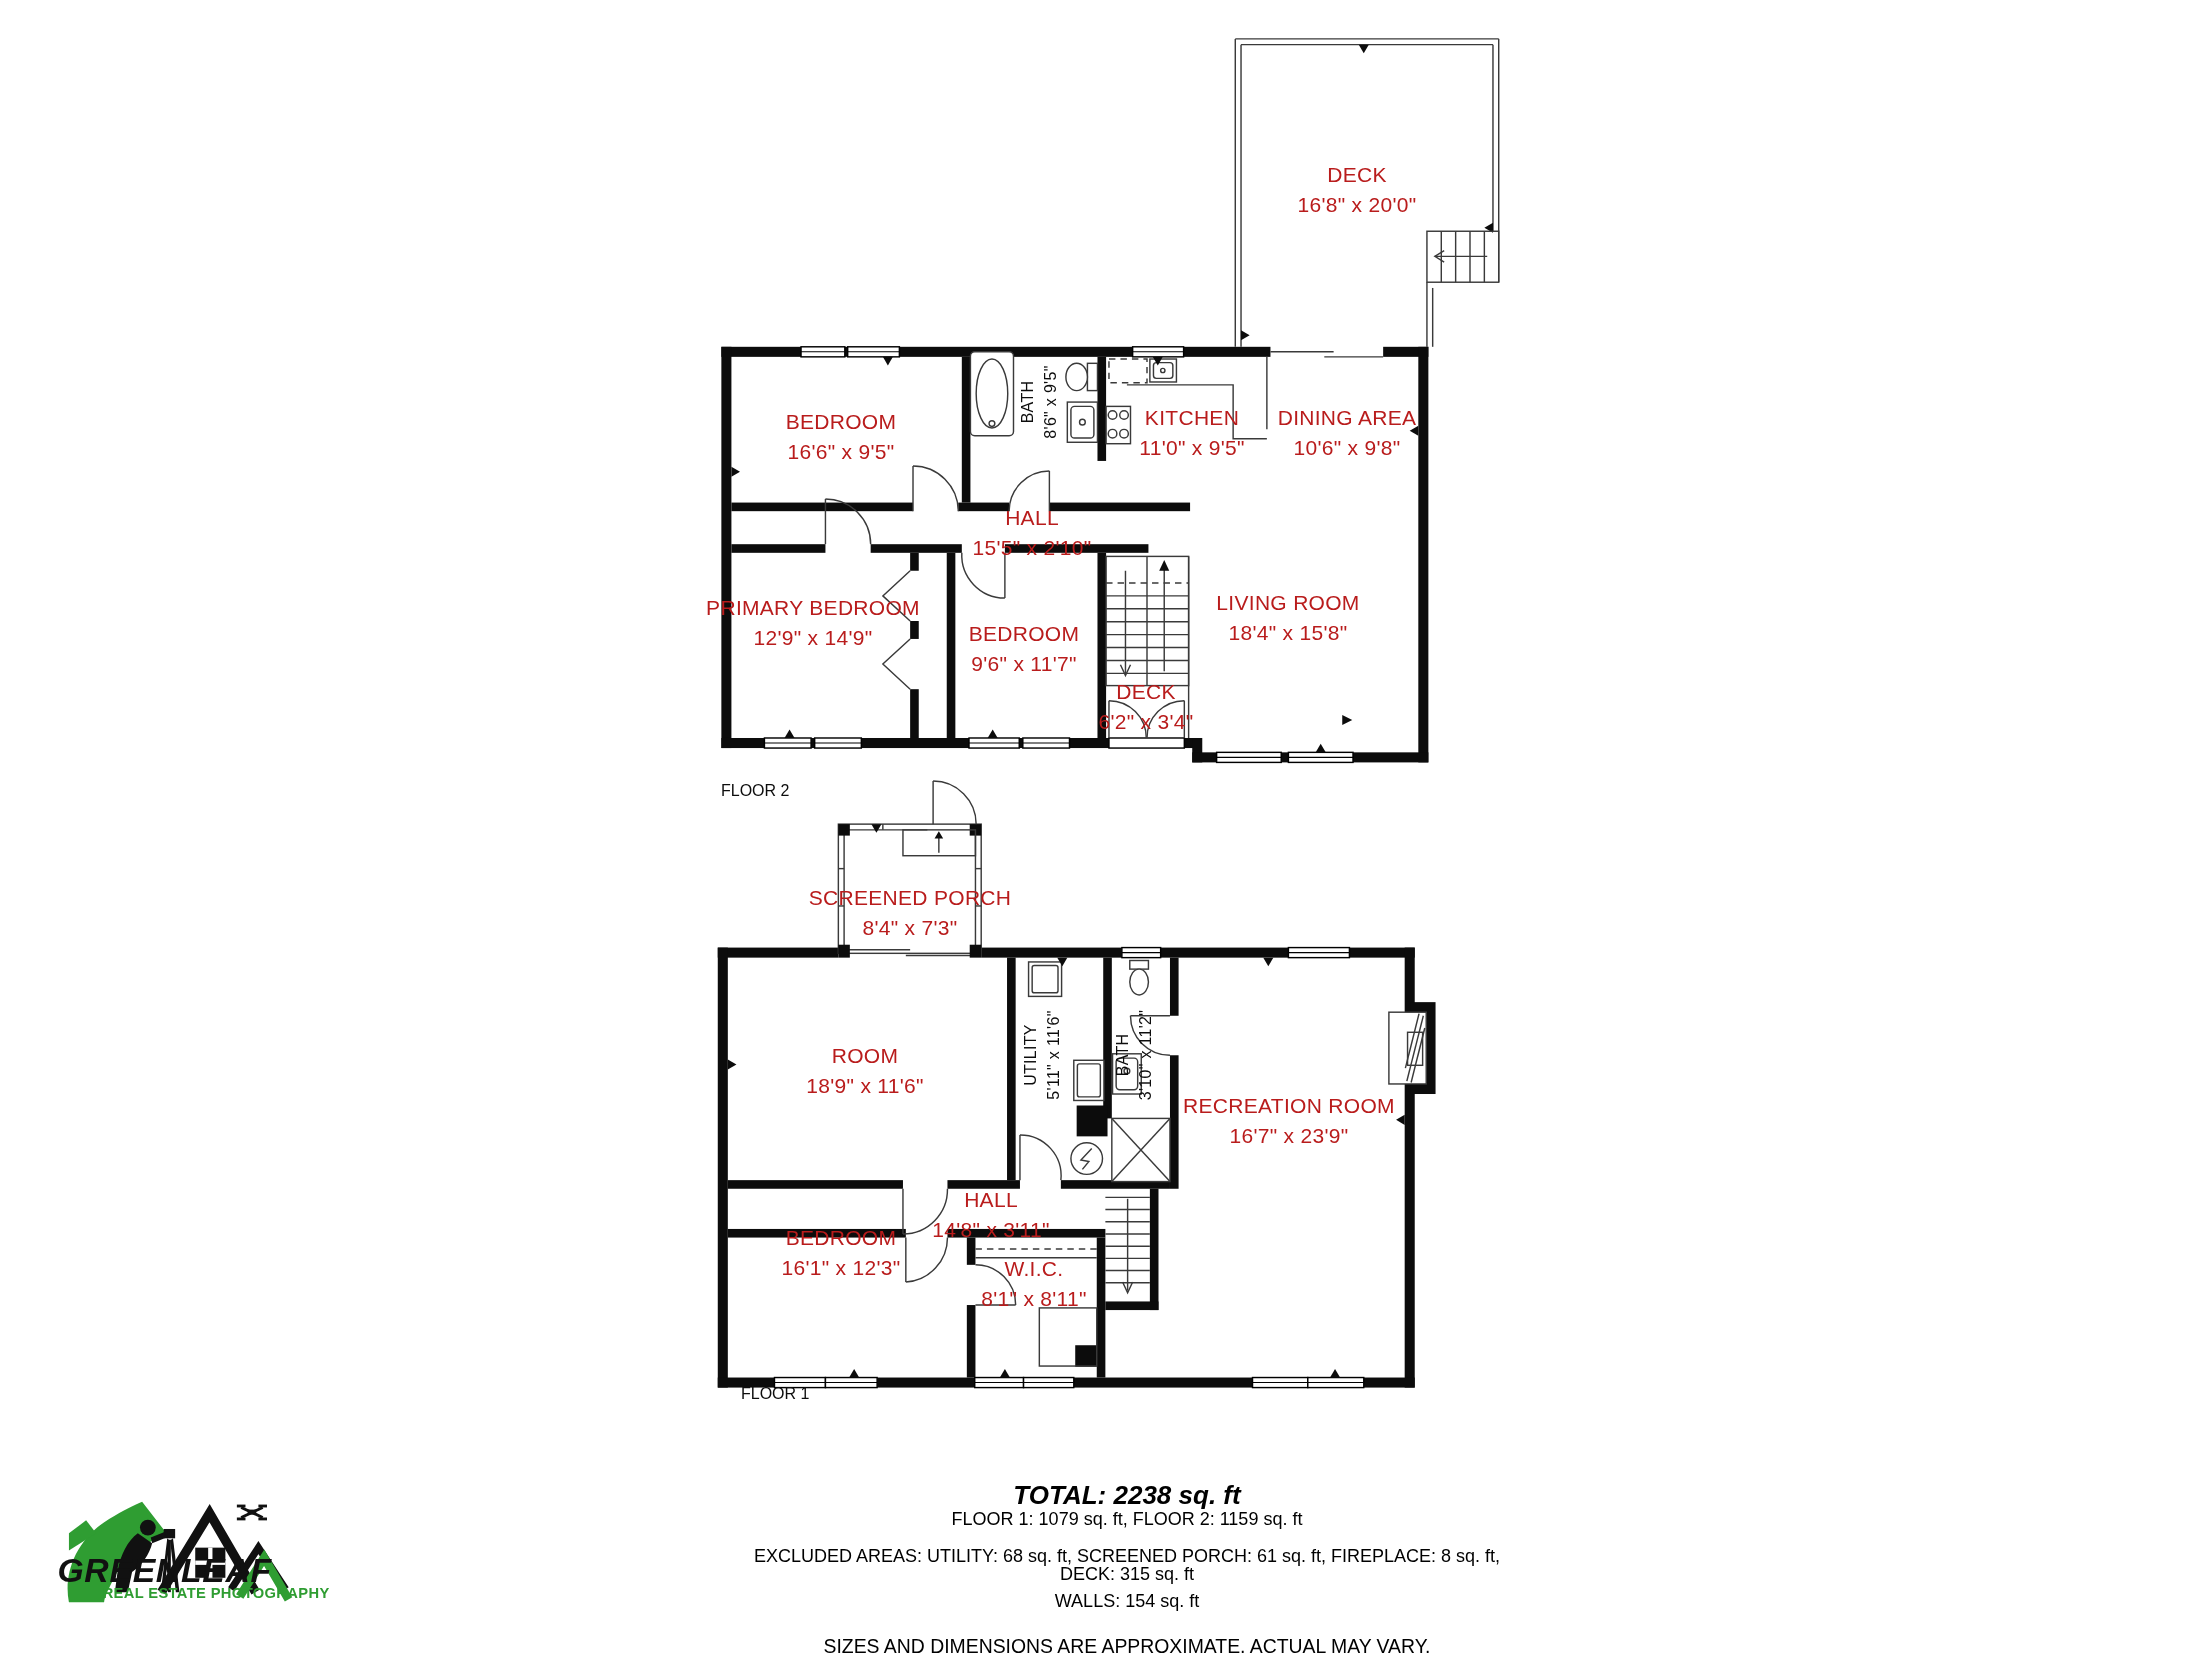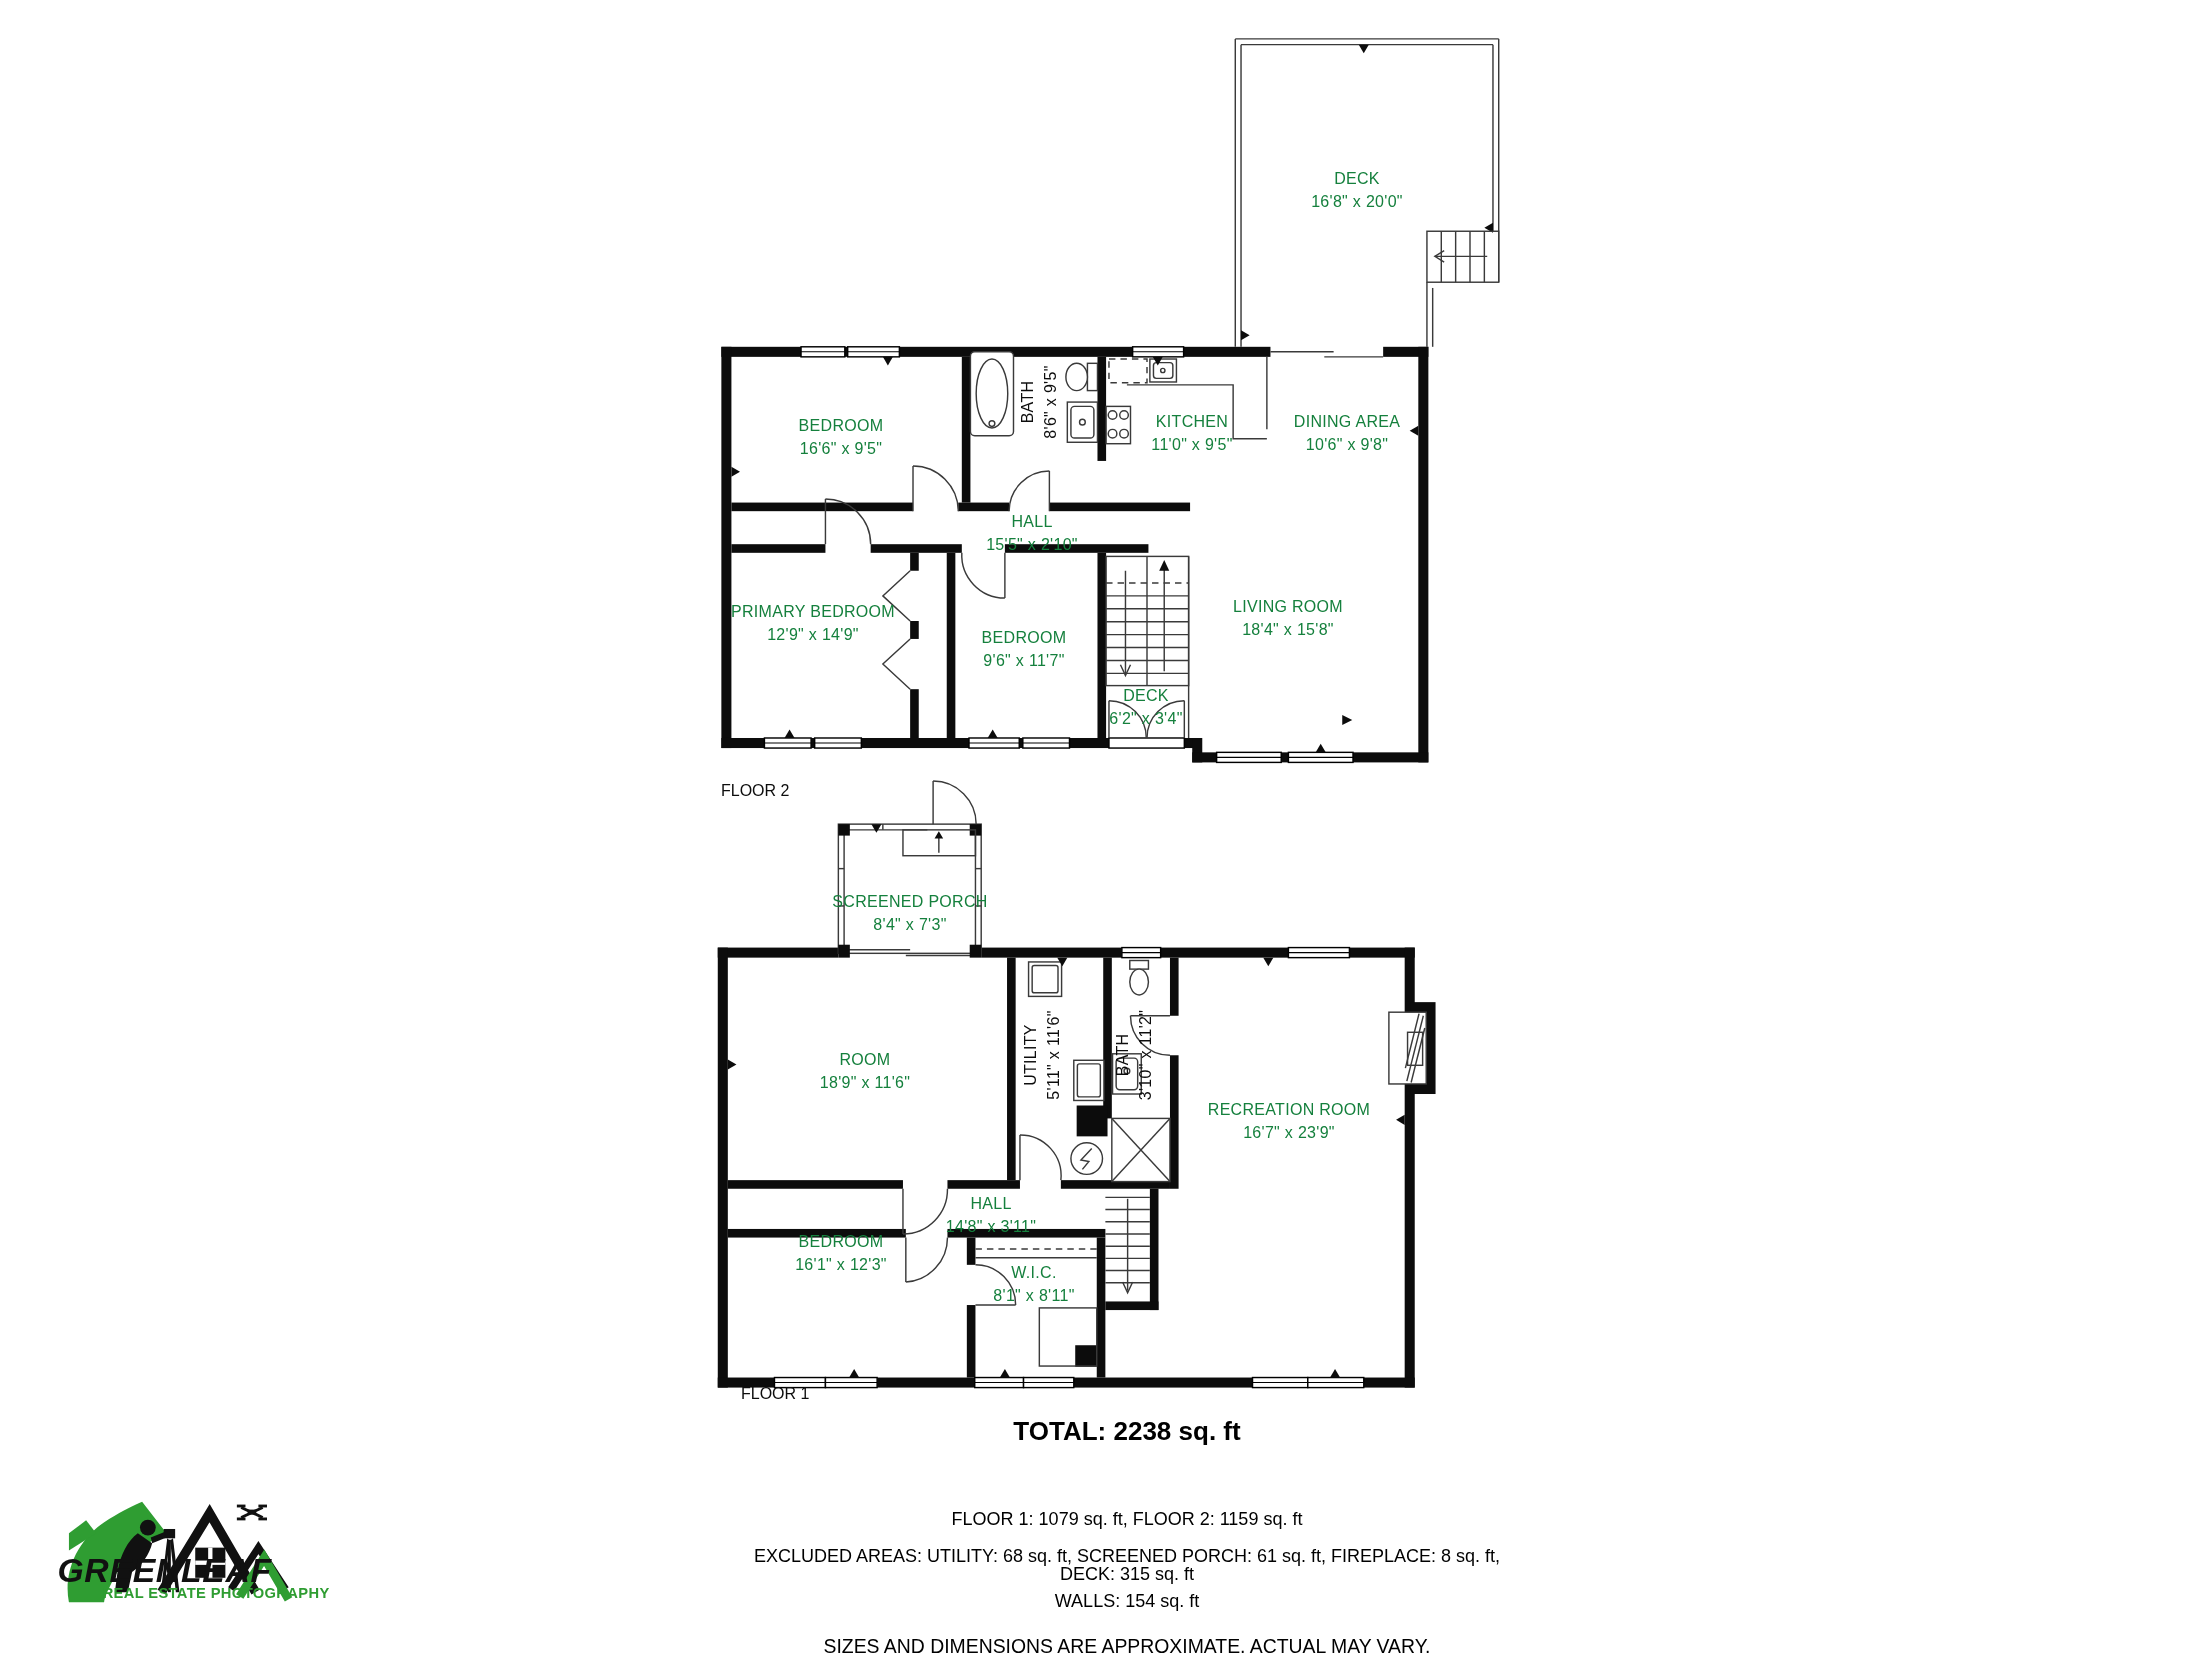--- a/index.html
+++ b/index.html
@@ -6,22 +6,22 @@
   #page{position:relative;width:2205px;height:1654px;background:#ffffff;overflow:hidden;
         font-family:"Liberation Sans", sans-serif;color:#111;}
   svg{position:absolute;left:0;top:0;}
   .wl{fill:#0c0c0c;}
   .tl{stroke:#3a3a3a;stroke-width:2;fill:none;}
   .tlf{stroke:#3a3a3a;stroke-width:2;fill:#ffffff;}
   .wn{fill:#ffffff;stroke:#000;stroke-width:2;}
   .wnl{stroke:#000;stroke-width:1.5;}
   .dsh{stroke:#3a3a3a;stroke-width:2;fill:none;stroke-dasharray:9 7;}
   .blk{fill:#0c0c0c;stroke:none;}
-  .rl{position:absolute;transform:translate(-50%,-50%);text-align:center;font-size:16px;
-      line-height:1.45;white-space:nowrap;color:#15803d;letter-spacing:0.3px;}
+  .rl{position:absolute;transform:translate(-50%,-50%);text-align:center;font-size:21px;
+      line-height:1.45;white-space:nowrap;color:#b91c1c;letter-spacing:0.3px;}
   .rv{position:absolute;transform:translate(-50%,-50%) rotate(-90deg);text-align:center;
       font-size:16px;line-height:1.45;white-space:nowrap;color:#0d0d0d;letter-spacing:0.3px;}
   .rl span,.rv span{display:block;}
   .fl{position:absolute;font-size:16px;color:#0d0d0d;}
   .sumline{position:absolute;left:1127px;transform:translateX(-50%);white-space:nowrap;
            font-size:18px;color:#000;}
   .sumline.bold{font-weight:bold;font-size:26px;}
   .sumline.small{font-size:19.4px;}
   .logo-title{font-style:italic;font-weight:bold;font-size:47px;letter-spacing:1px;}
   .logo-sub{font-weight:bold;font-size:20.5px;letter-spacing:.5px;}
@@ -445,21 +445,21 @@
     <span>BEDROOM</span>
     <span>16'1" x 12'3"</span>
   </div>
   <div class="rl" style="left:1034px;top:1284px;">
     <span>W.I.C.</span>
     <span>8'1" x 8'11"</span>
   </div>
 
   <div class="fl" style="left:741px;top:1385px;">FLOOR 1</div>
 
-  <div class="sumline bold" style="top:1416px;">TOTAL: 2238 sq. ft</div>
+  <div class="sumline bold" style="top:1480px;font-style:italic;">TOTAL: 2238 sq. ft</div>
   <div class="sumline" style="top:1509px;">FLOOR 1: 1079 sq. ft, FLOOR 2: 1159 sq. ft</div>
   <div class="sumline" style="top:1536px;margin-top:10px;">EXCLUDED AREAS: UTILITY: 68 sq. ft, SCREENED PORCH: 61 sq. ft, FIREPLACE: 8 sq. ft,</div>
   <div class="sumline" style="top:1564px;">DECK: 315 sq. ft</div>
   <div class="sumline" style="top:1591px;">WALLS: 154 sq. ft</div>
   <div class="sumline small" style="top:1635px;">SIZES AND DIMENSIONS ARE APPROXIMATE, ACTUAL MAY VARY.</div>
 
 </div>
 
 
 </body></html>

